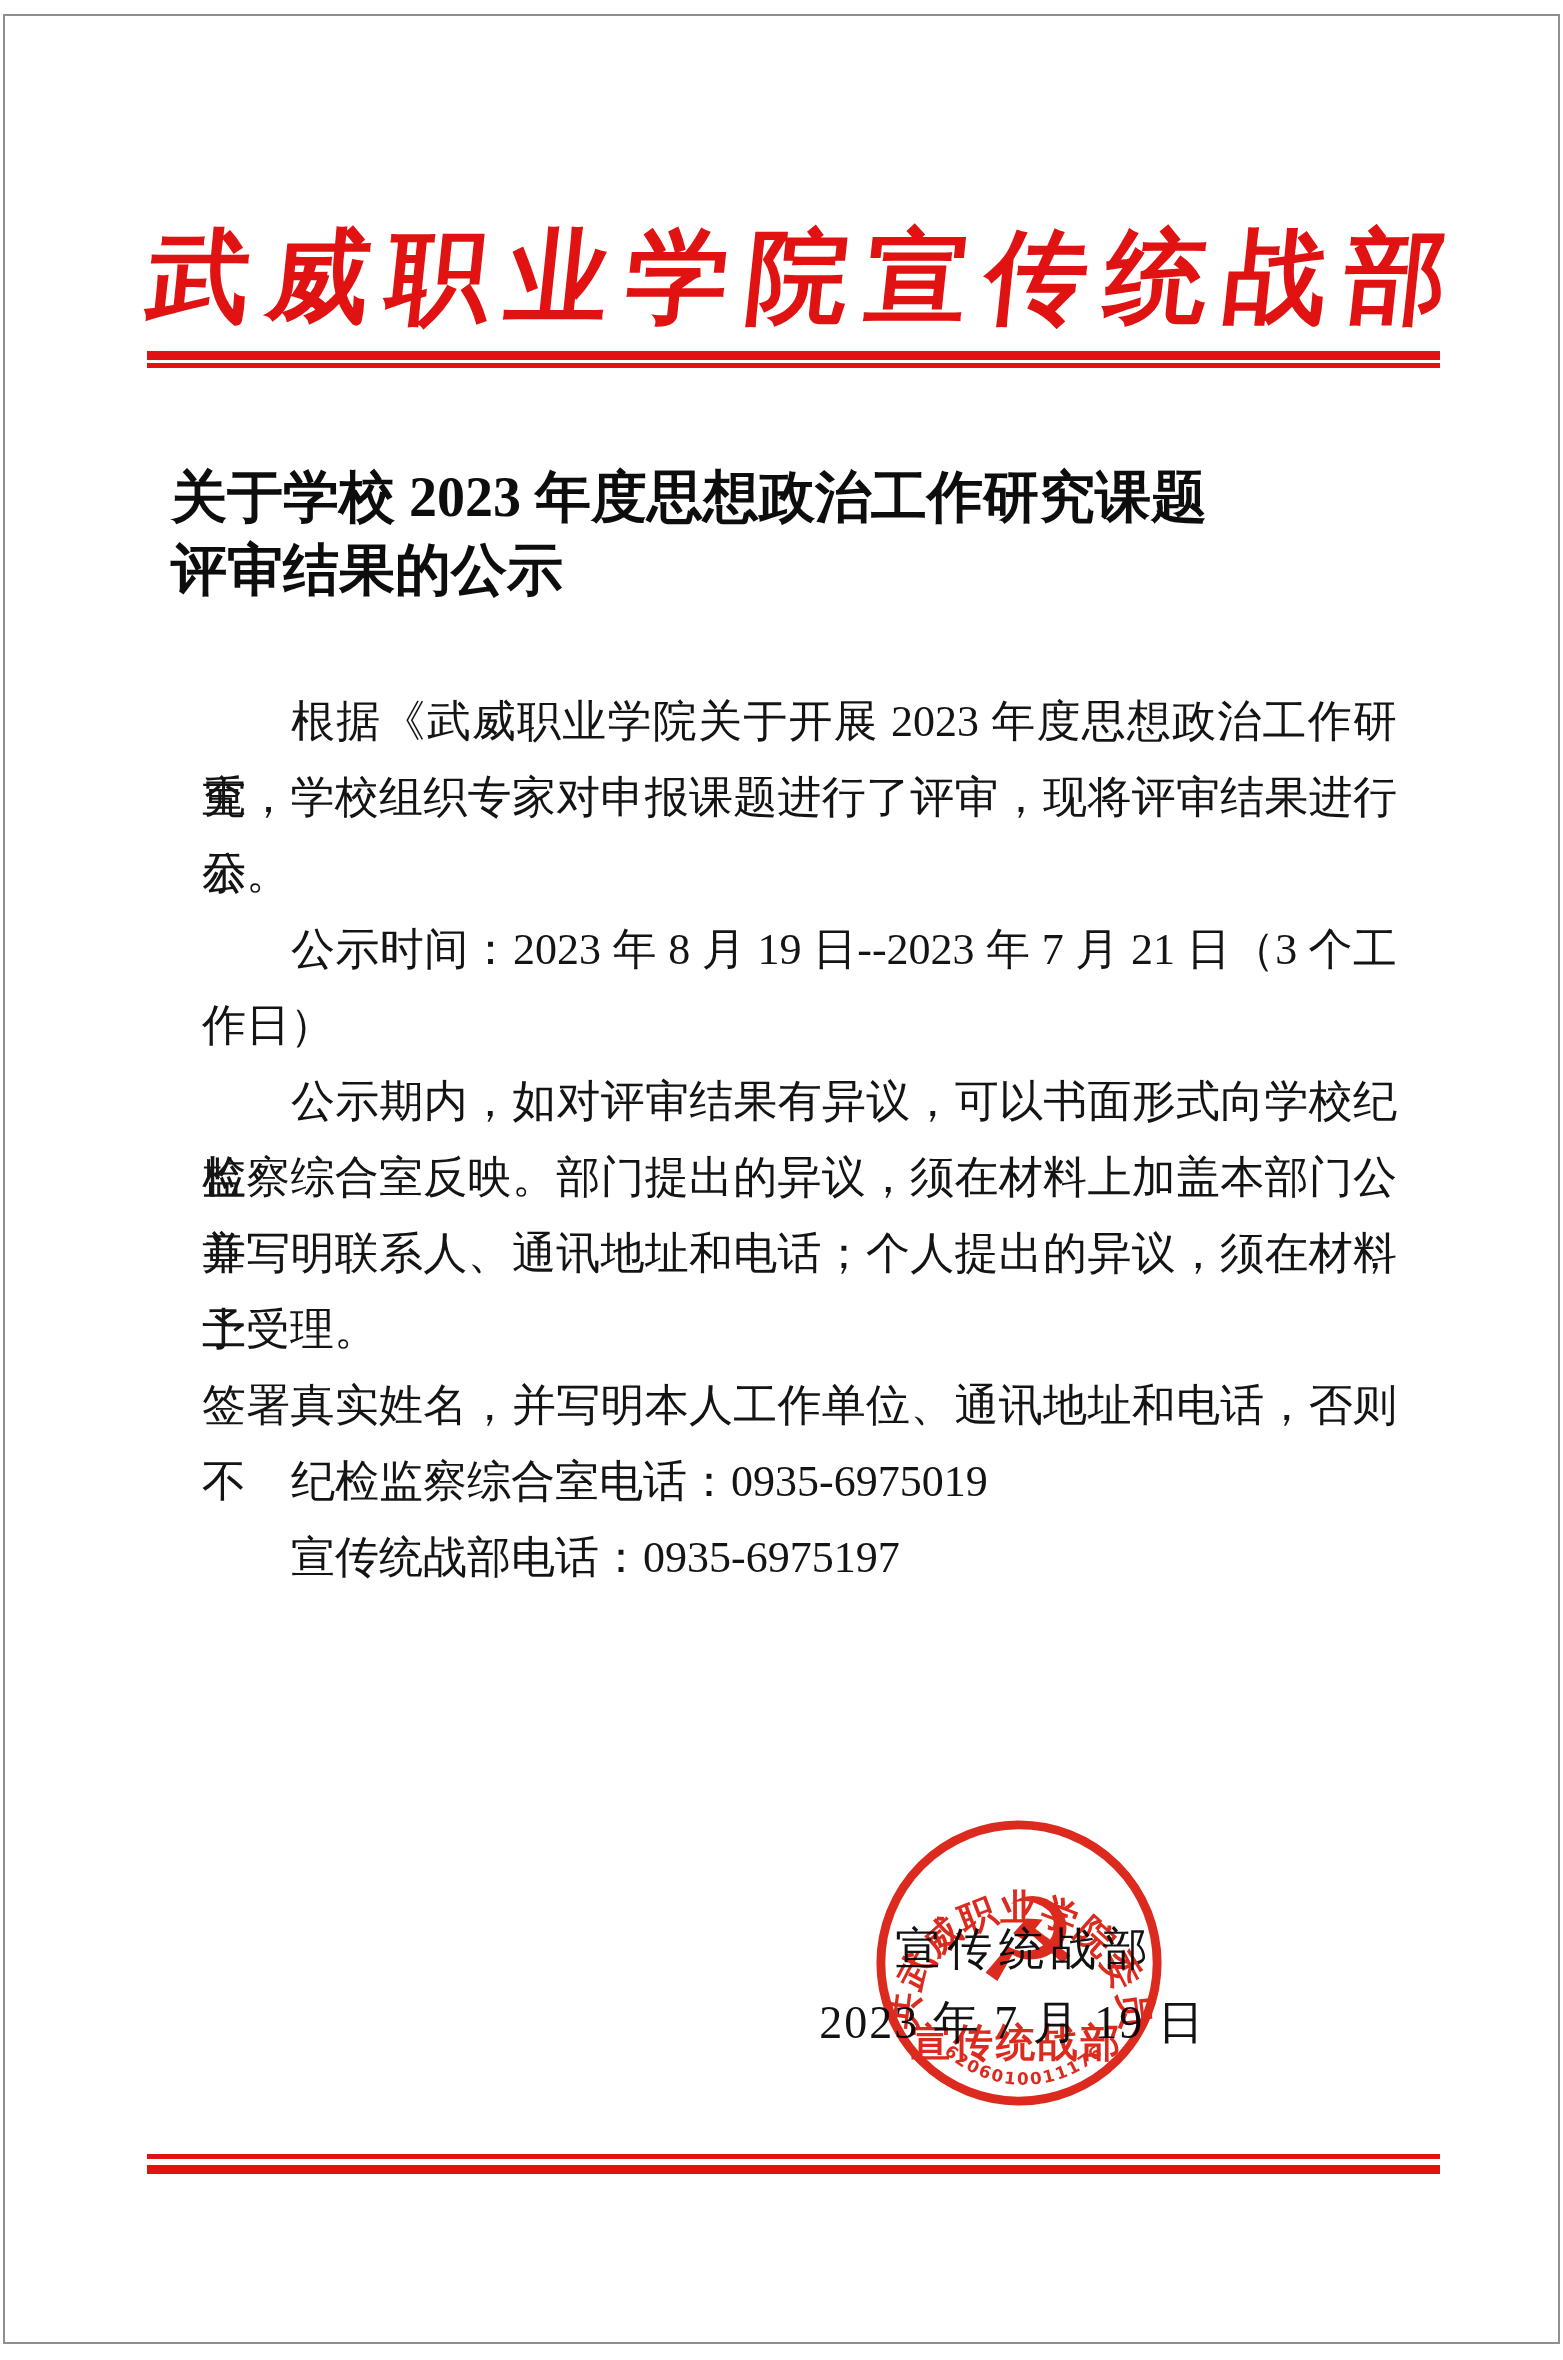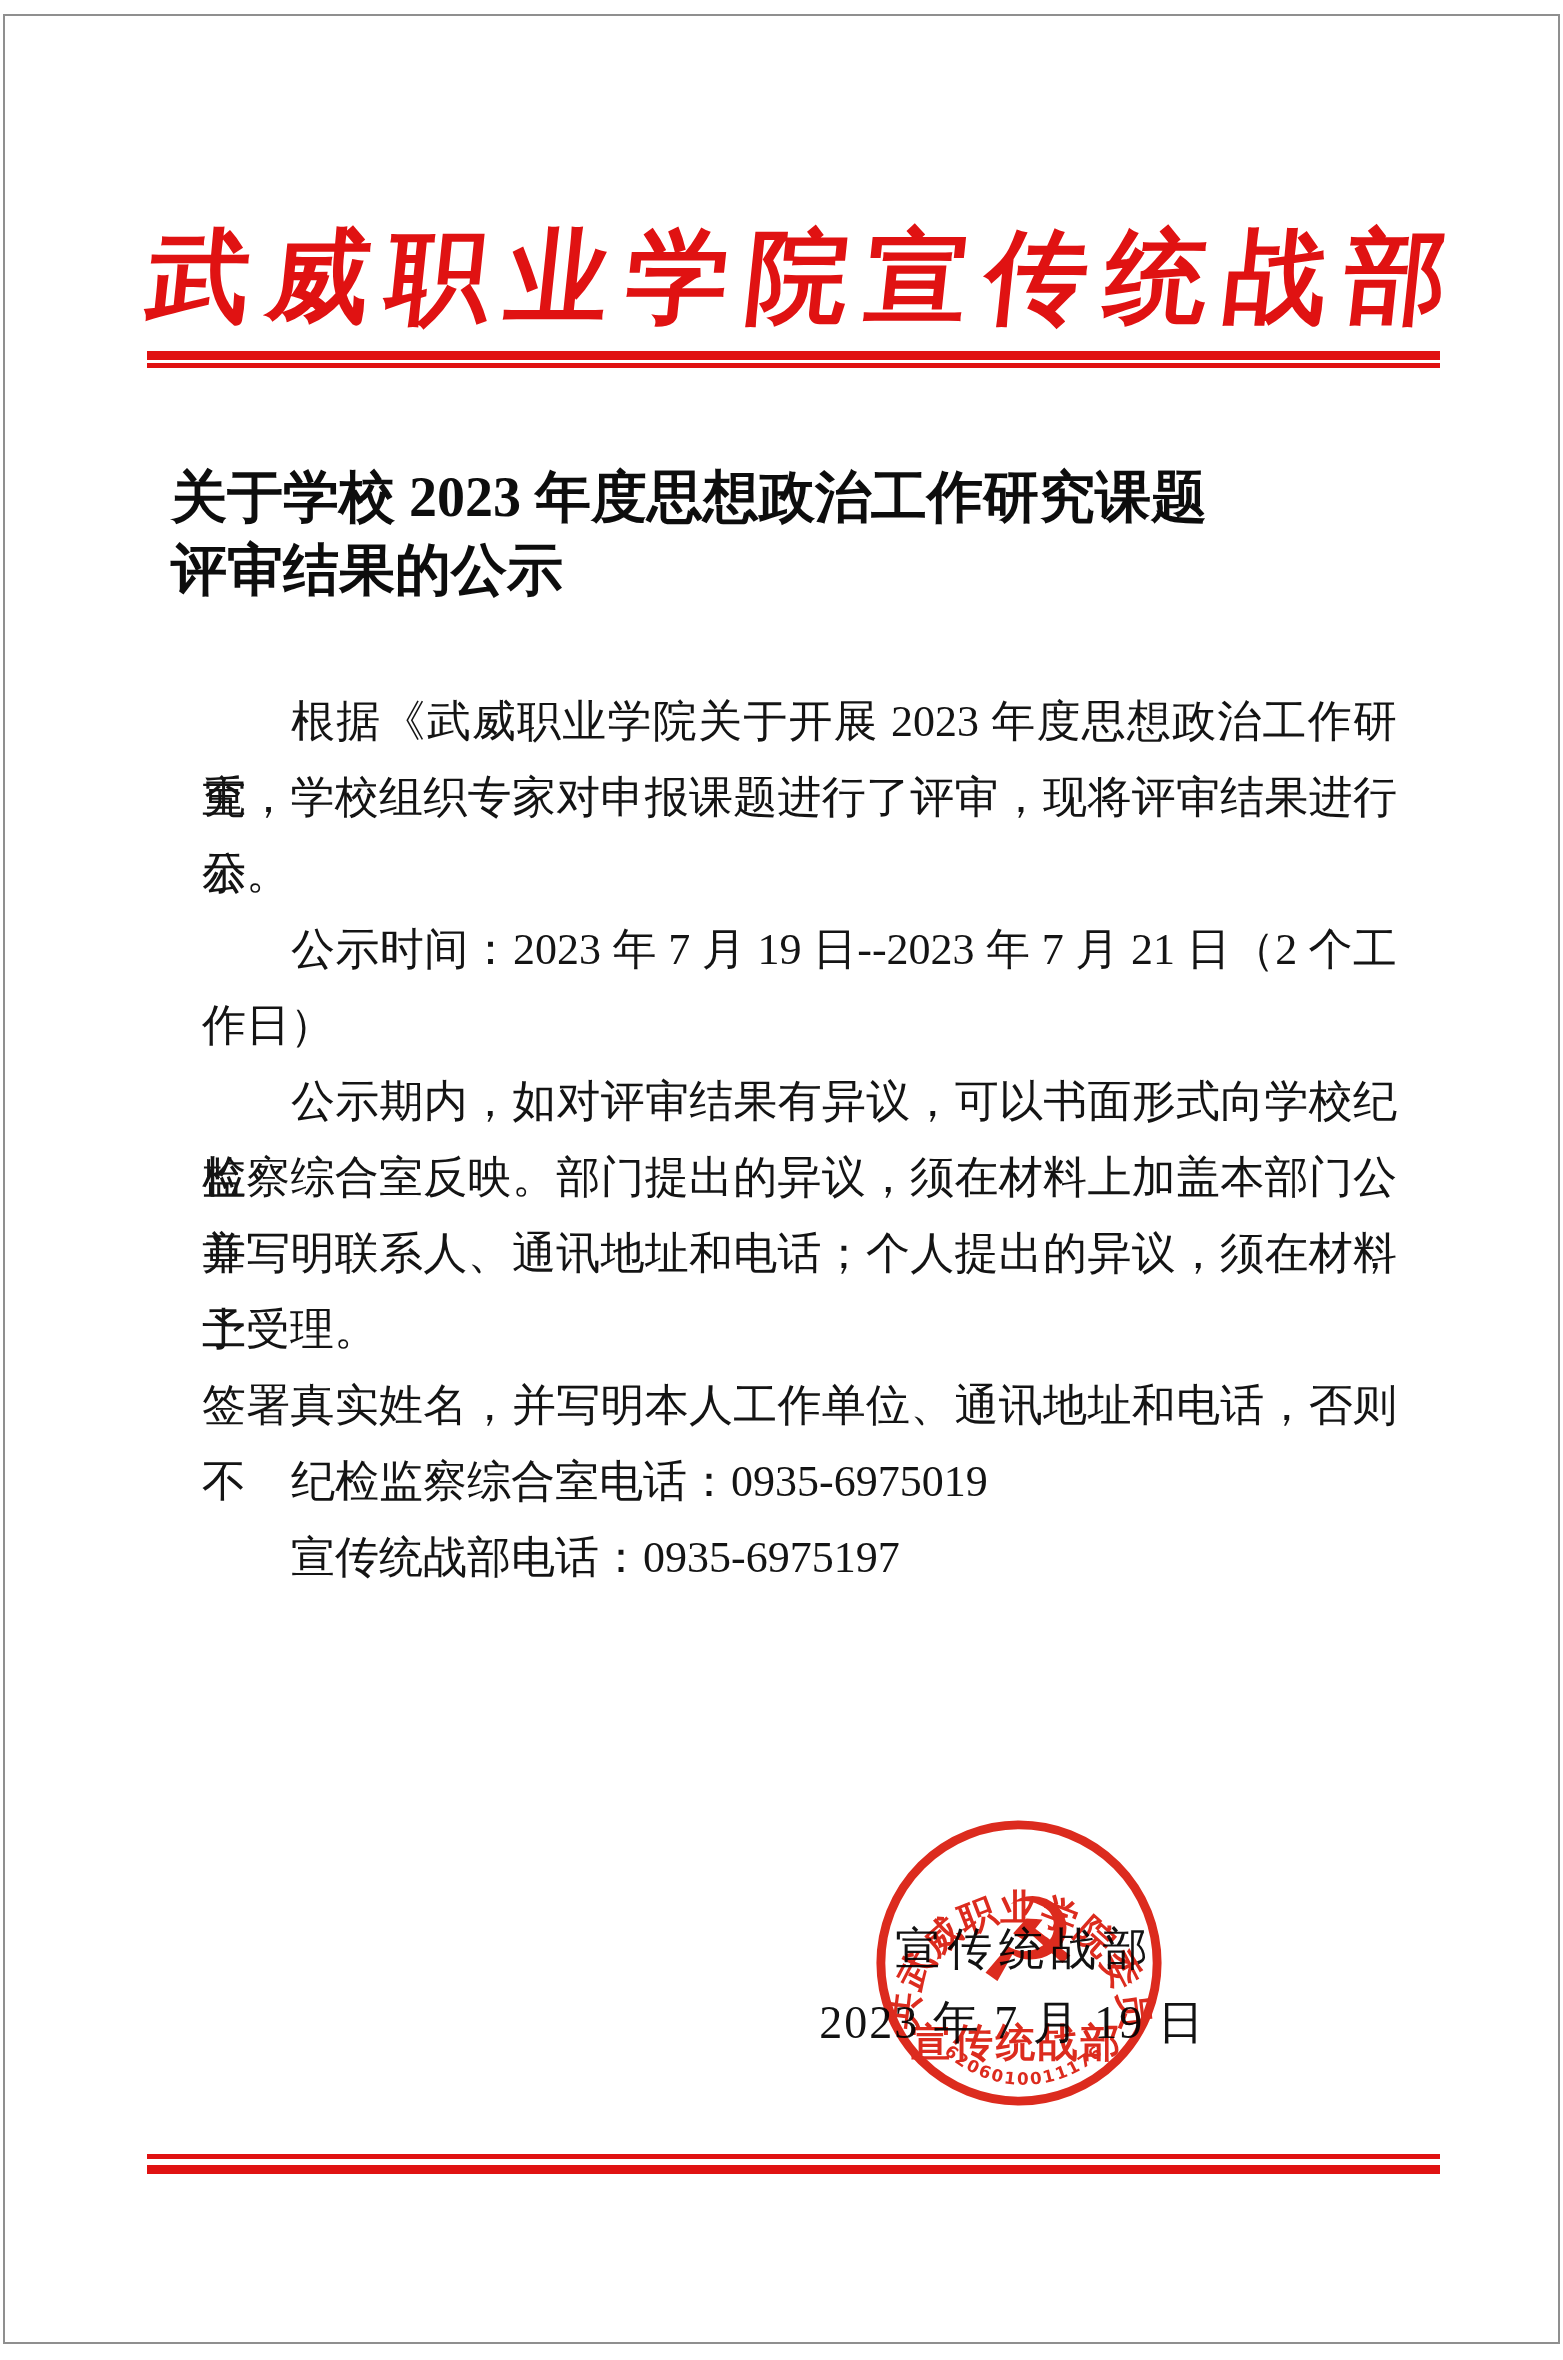--- a/index.html
+++ b/index.html
@@ -78,21 +78,21 @@
 
   <div class="doc-title">
     <div>关于学校 2023 年度思想政治工作研究课题</div>
     <div>评审结果的公示</div>
   </div>
 
   <div class="body-block">
     <div class="bl indent fill">根据《武威职业学院关于开展 2023 年度思想政治工作研究</div>
     <div class="bl fill">重，学校组织专家对申报课题进行了评审，现将评审结果进行公</div>
     <div class="bl">示。</div>
-    <div class="bl indent fill">公示时间：2023 年 7 月 19 日--2023 年 7 月 21 日（2 个工</div>
+    <div class="bl indent fill">公示时间：2023 年 8 月 19 日--2023 年 7 月 21 日（3 个工</div>
     <div class="bl">作日）</div>
     <div class="bl indent fill">公示期内，如对评审结果有异议，可以书面形式向学校纪检</div>
     <div class="bl fill">监察综合室反映。部门提出的异议，须在材料上加盖本部门公章，</div>
     <div class="bl fill">并写明联系人、通讯地址和电话；个人提出的异议，须在材料上</div>
     <div class="bl">予受理。</div>
     <div class="bl fill">签署真实姓名，并写明本人工作单位、通讯地址和电话，否则不</div>
     <div class="bl indent">纪检监察综合室电话：0935-6975019</div>
     <div class="bl indent">宣传统战部电话：0935-6975197</div>
     <div class="bl spacer"></div>
   </div>

